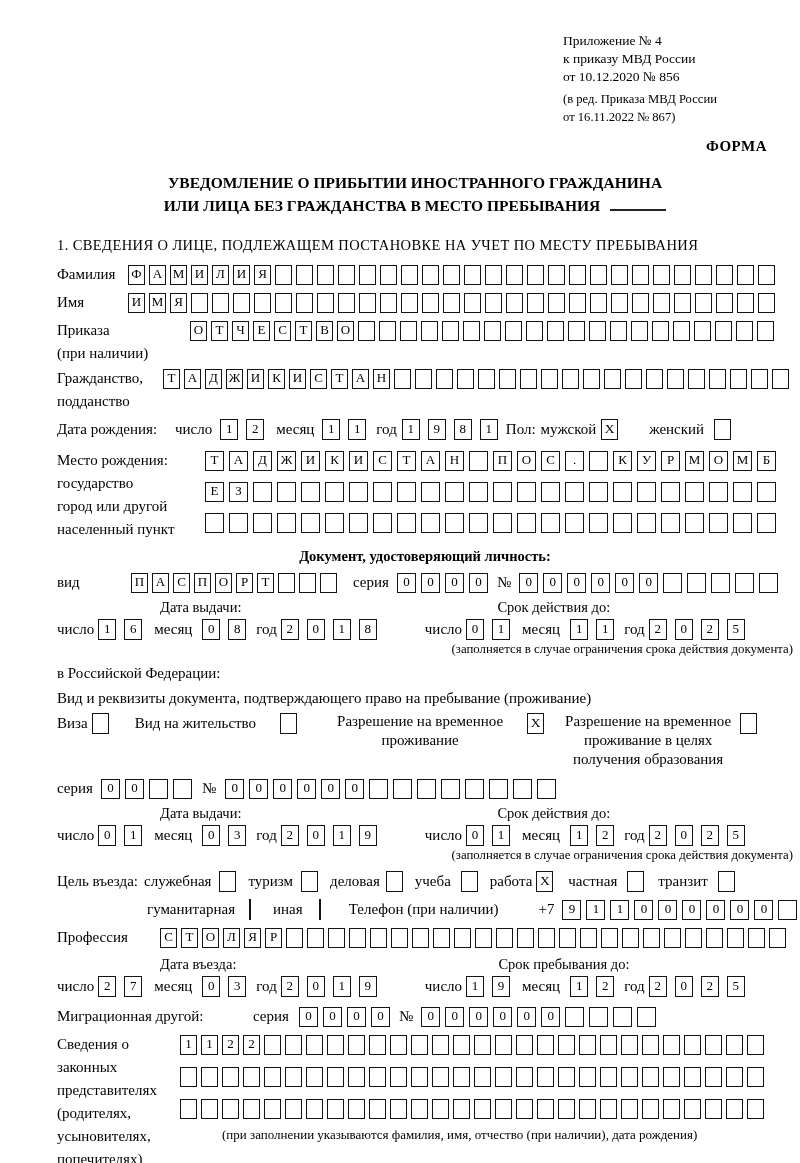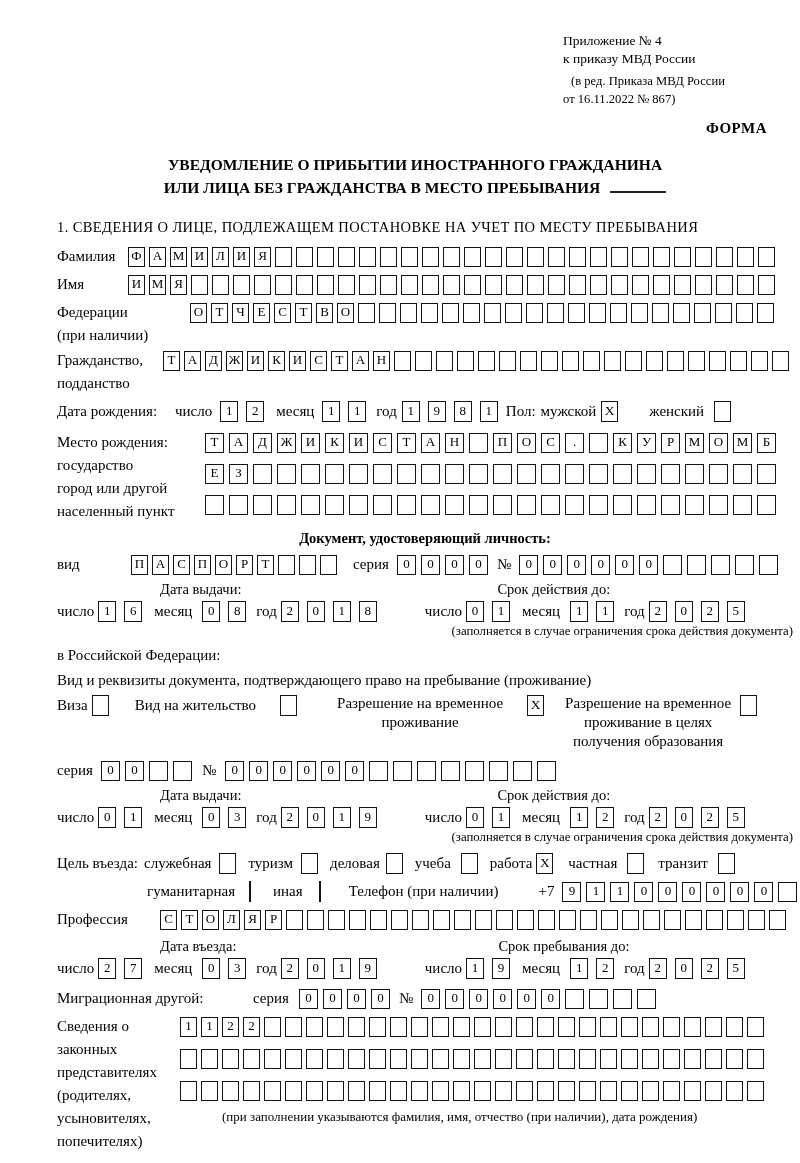--- a/index.html
+++ b/index.html
@@ -2,21 +2,21 @@
 <html><head>
 <meta charset="utf-8">
 <style>
   * { box-sizing: border-box; }
   html,body { margin:0; padding:0; background:#ffffff; }
   body { font-family:"Liberation Serif","DejaVu Serif",serif; color:#000; }
   .page { width:800px; height:1163px; background:#fff; padding:32px 6px 0 57px; overflow:hidden; position:relative; }
 
   .appendix { margin-left:506px; font-size:13.5px; line-height:18px; }
   .appendix .edit { font-size:12.6px; }
-  .appendix .edit-first { margin-top:4px;margin-left:8px; }
+  .appendix .edit-first { margin-top:4px; }
 
   .forma { width:710px; text-align:right; font-weight:bold; font-size:15px; margin-top:12px; letter-spacing:0.5px; }
 
   .title { width:716px; text-align:center; font-weight:bold; font-size:15.5px; line-height:23px; margin-top:16px; }
   .blank-line { display:inline-block; width:56px; height:12px; border-bottom:2.2px solid #222; margin-left:10px; }
 
   .section-header { font-weight:normal; font-size:14.5px; margin-top:20px; letter-spacing:0.4px; white-space:nowrap; }
 
   .row { display:flex; align-items:flex-start; margin-top:5px; }
   .lbl { font-size:15px; line-height:23px; white-space:nowrap; }
@@ -36,20 +36,21 @@
   .rep-note { font-size:13px; line-height:18px; margin-top:6px; padding-left:42px; white-space:nowrap; }
 </style>
 </head>
 <body>
 
 <div class="page">
 
   <div class="appendix">
     <div>Приложение № 4</div>
     <div>к приказу МВД России</div>
+    <div>от 10.12.2020 № 856</div>
     <div class="edit edit-first">(в ред. Приказа МВД России</div>
     <div class="edit">от 16.11.2022 № 867)</div>
   </div>
 
   <div class="forma">ФОРМА</div>
 
   <div class="title">
     <div>УВЕДОМЛЕНИЕ О ПРИБЫТИИ ИНОСТРАННОГО ГРАЖДАНИНА</div>
     <div>
       <span>ИЛИ ЛИЦА БЕЗ ГРАЖДАНСТВА В МЕСТО ПРЕБЫВАНИЯ</span><span class="blank-line"></span>
@@ -127,21 +128,21 @@
         <span class="cell"></span>
         <span class="cell"></span>
         <span class="cell"></span>
         <span class="cell"></span>
         <span class="cell"></span>
       </span>
   </div>
 
   <div class="row">
     <div class="lblcol" style="width:133px">
-      <div>Федерации</div>
+      <div>Приказа</div>
       <div>(при наличии)</div>
     </div>
     <span class="cells">
         <span class="cell">О</span>
         <span class="cell">Т</span>
         <span class="cell">Ч</span>
         <span class="cell">Е</span>
         <span class="cell">С</span>
         <span class="cell">Т</span>
         <span class="cell">В</span>

